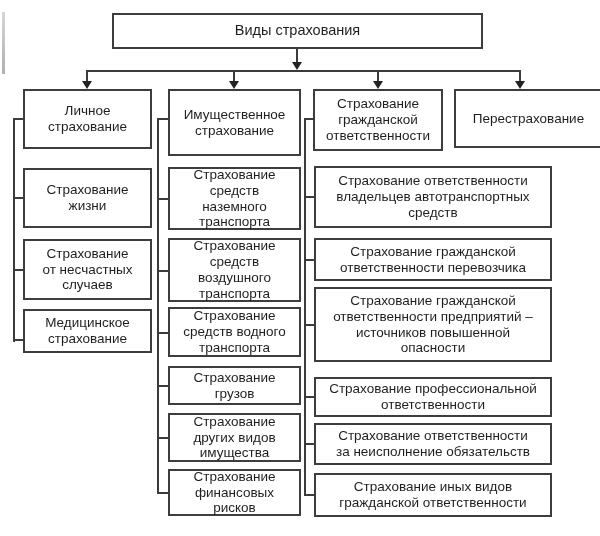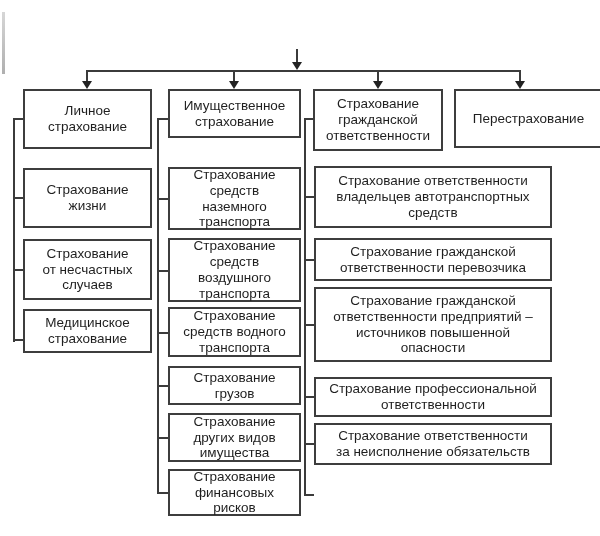--- a/index.html
+++ b/index.html
@@ -47,20 +47,21 @@
     opacity: 0.55;
   }
 </style>
 </head>
 <body>
 
 <div class="stage">
 
   <div class="artifact"></div>
 
+  <div class="box root" style="left:112px;top:13px;width:371px;height:36px">Виды страхования</div>
 
   <div class="line" style="left:296px;top:49px;width:2px;height:14px"></div>
   <div class="arrow-down" style="left:292px;top:62px"></div>
   <div class="line" style="left:86px;top:70px;width:435px;height:2px"></div>
 
   <div class="line" style="left:86px;top:72px;width:2px;height:9px"></div>
   <div class="arrow-down" style="left:82px;top:81px"></div>
 
   <div class="line" style="left:233px;top:72px;width:2px;height:9px"></div>
   <div class="arrow-down" style="left:229px;top:81px"></div>
@@ -81,21 +82,21 @@
   <div class="line" style="left:13px;top:339px;width:10px;height:2px"></div>
 
   <div class="box" style="left:23px;top:168px;width:129px;height:60px">Страхование
 жизни</div>
   <div class="box" style="left:23px;top:239px;width:129px;height:61px">Страхование
 от несчастных
 случаев</div>
   <div class="box" style="left:23px;top:309px;width:129px;height:44px">Медицинское
 страхование</div>
 
-  <div class="box" style="left:168px;top:89px;width:133px;height:49px">Имущественное
+  <div class="box" style="left:168px;top:89px;width:133px;height:67px">Имущественное
 страхование</div>
 
   <div class="line" style="left:157px;top:118px;width:2px;height:376px"></div>
   <div class="line" style="left:157px;top:118px;width:11px;height:2px"></div>
   <div class="line" style="left:157px;top:198px;width:11px;height:2px"></div>
   <div class="line" style="left:157px;top:270px;width:11px;height:2px"></div>
   <div class="line" style="left:157px;top:332px;width:11px;height:2px"></div>
   <div class="line" style="left:157px;top:385px;width:11px;height:2px"></div>
   <div class="line" style="left:157px;top:437px;width:11px;height:2px"></div>
   <div class="line" style="left:157px;top:492px;width:11px;height:2px"></div>
@@ -139,16 +140,18 @@
   <div class="box" style="left:314px;top:238px;width:238px;height:43px">Страхование гражданской
 ответственности перевозчика</div>
   <div class="box" style="left:314px;top:287px;width:238px;height:75px">Страхование гражданской
 ответственности предприятий –
 источников повышенной
 опасности</div>
   <div class="box" style="left:314px;top:377px;width:238px;height:40px">Страхование профессиональной
 ответственности</div>
   <div class="box" style="left:314px;top:423px;width:238px;height:42px">Страхование ответственности
 за неисполнение обязательств</div>
+  <div class="box" style="left:314px;top:473px;width:238px;height:44px">Страхование иных видов
+гражданской ответственности</div>
 
   <div class="box" style="left:454px;top:89px;width:149px;height:59px">Перестрахование</div>
 
 </div>
 
 </body></html>

